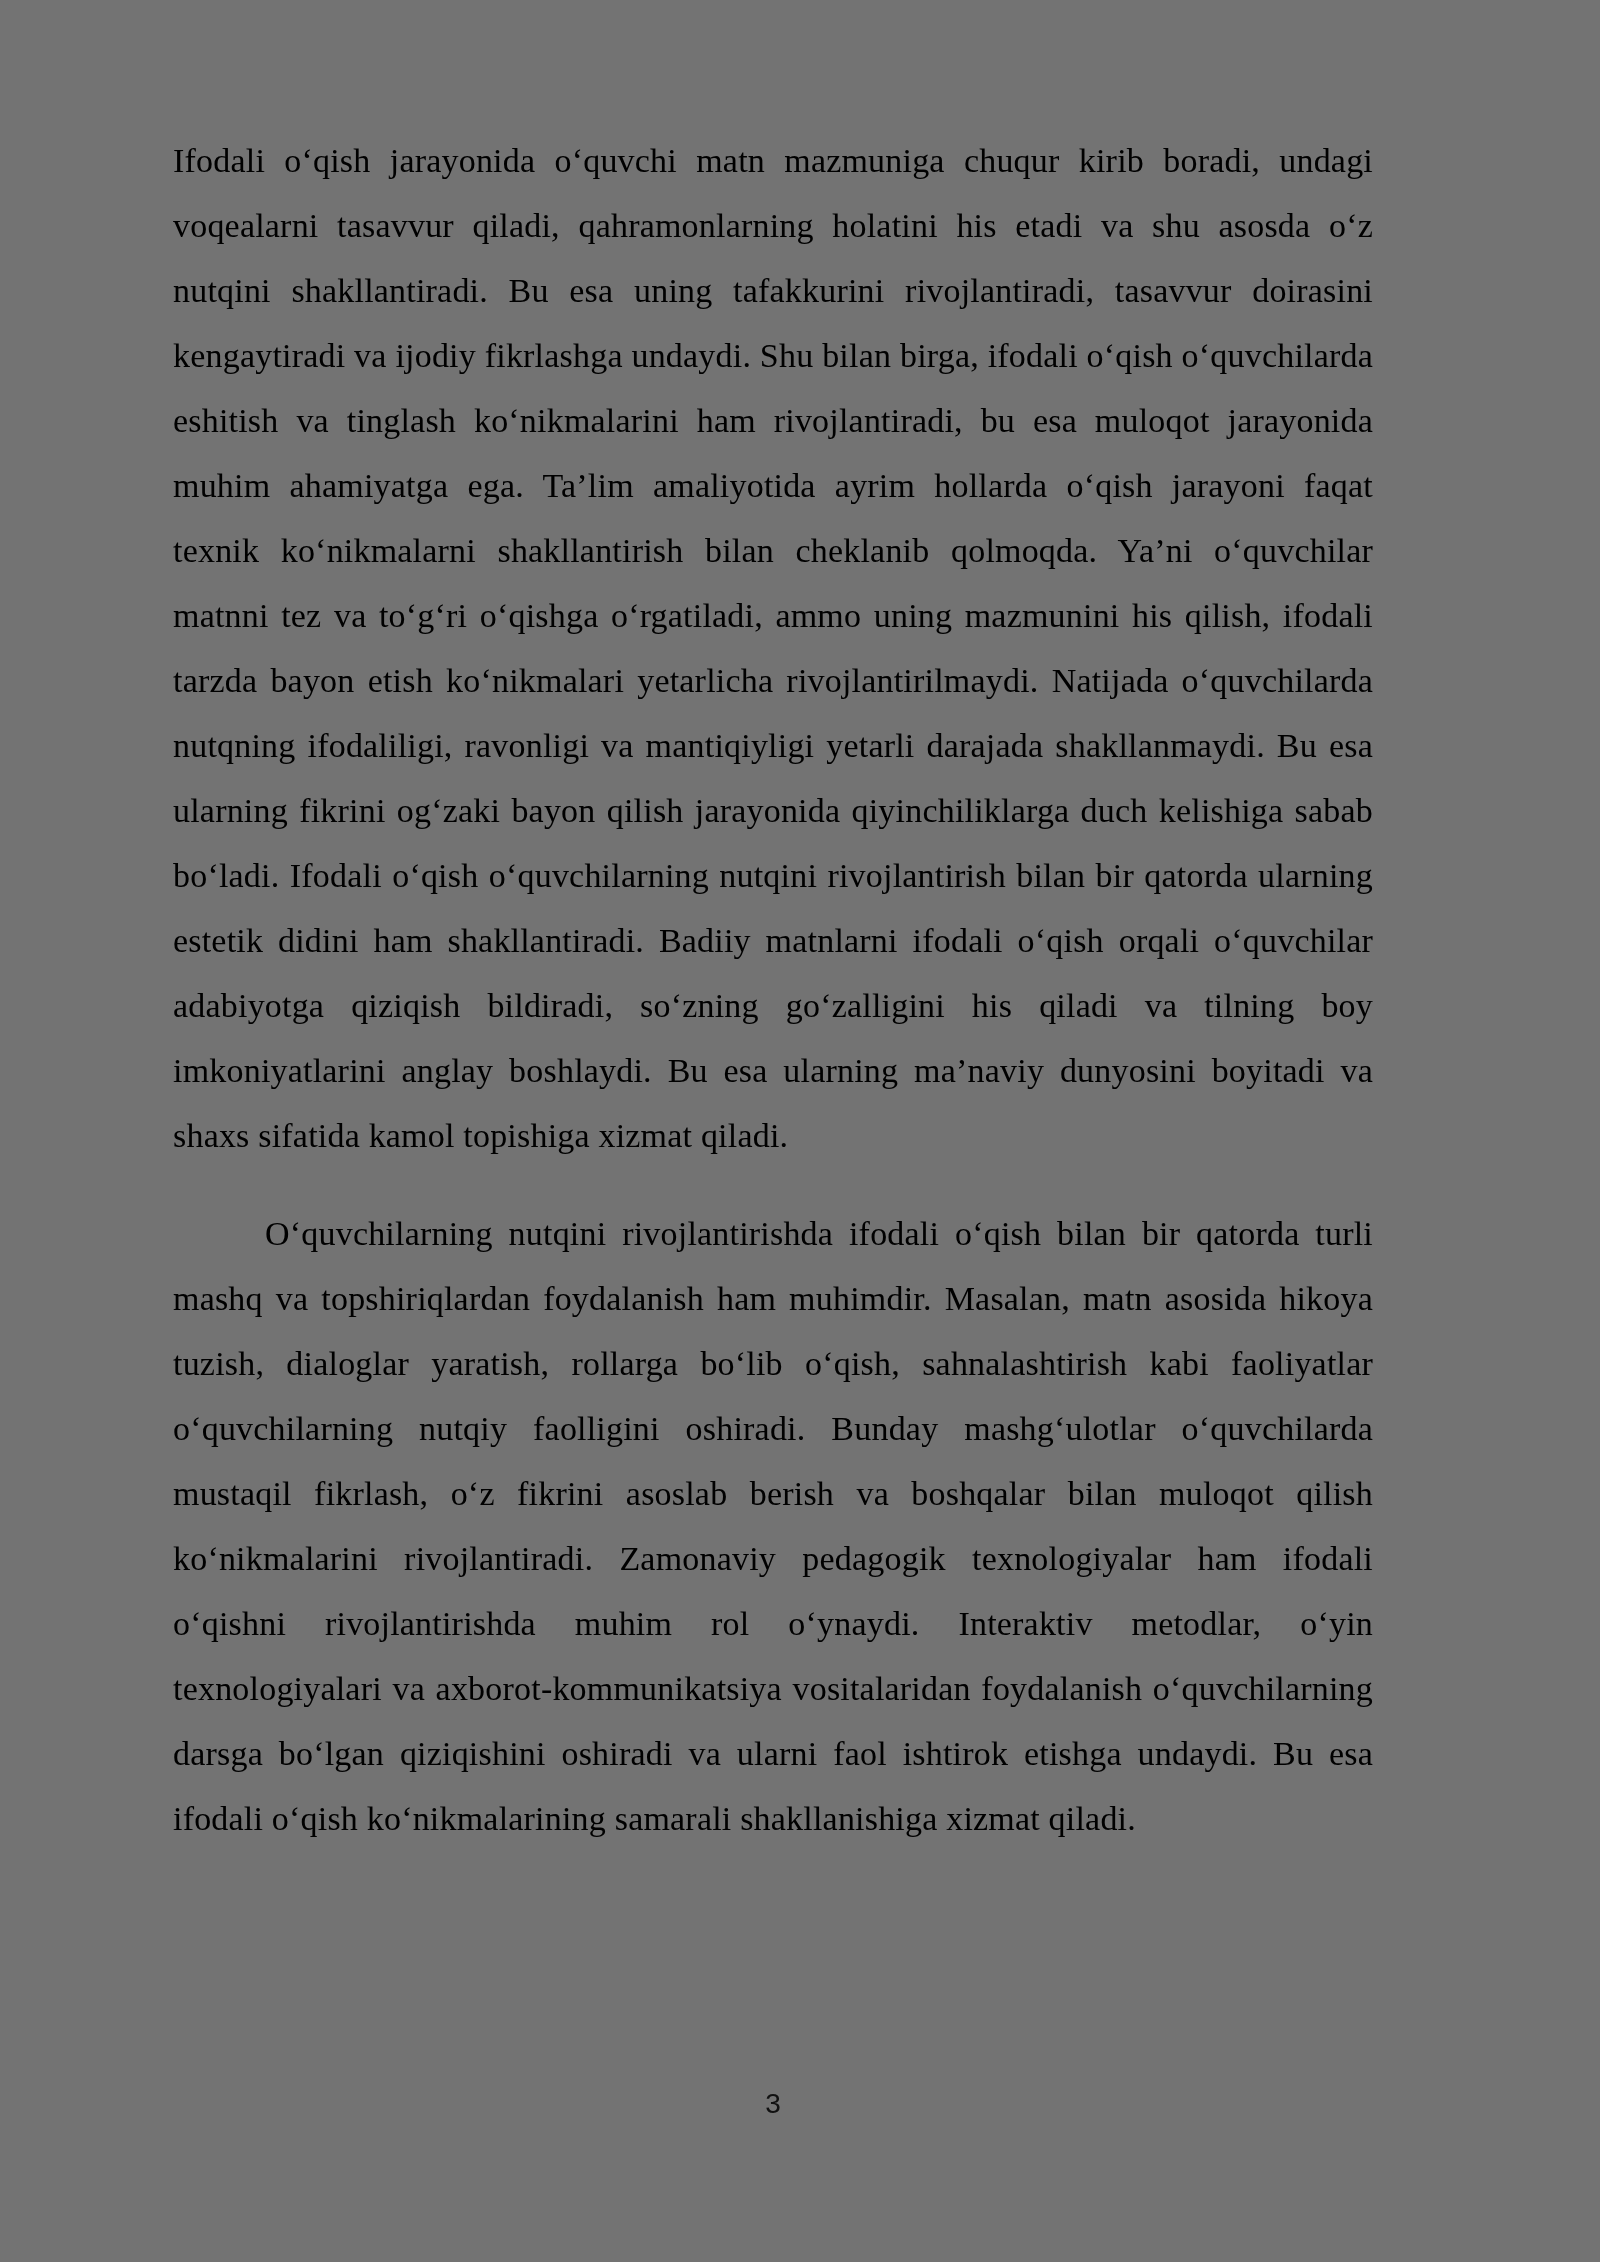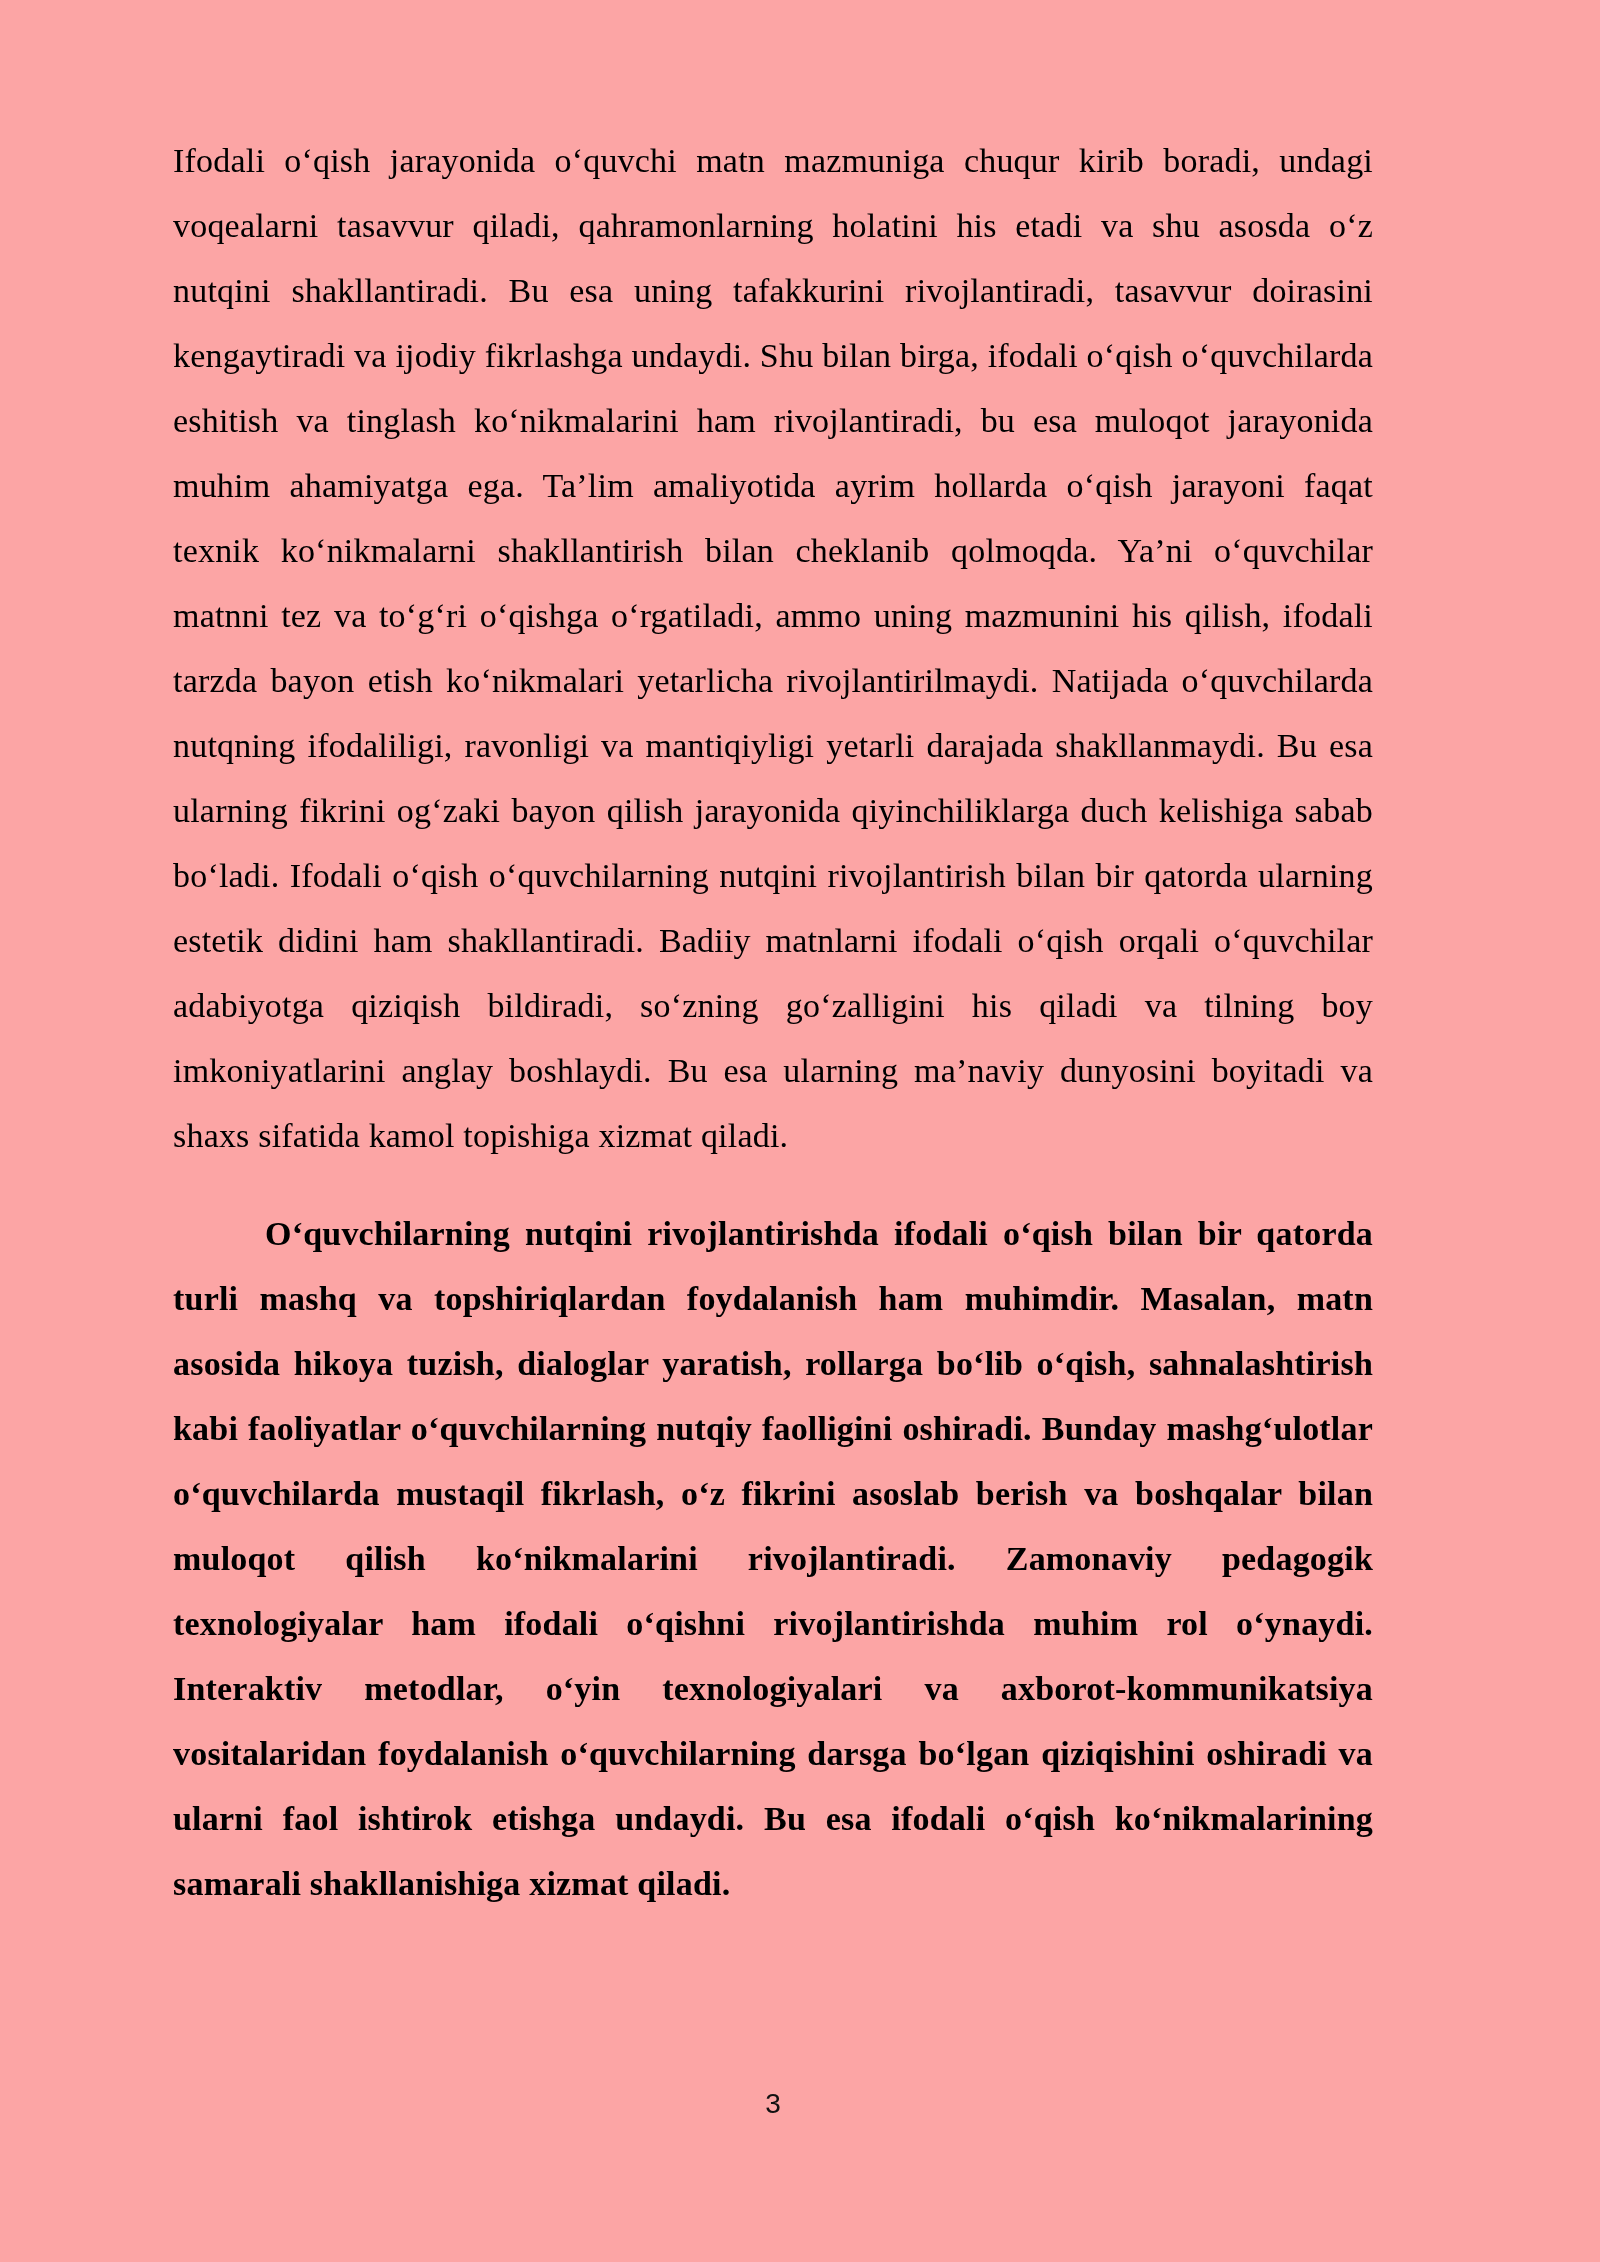--- a/index.html
+++ b/index.html
@@ -4,21 +4,21 @@
 <style>
   html, body {
     margin: 0;
     padding: 0;
     background: #ffffff;
   }
   .page {
     position: relative;
     width: 1600px;
     height: 2262px;
-    background: #fca5a5;
+    background: #737373;
     color: #000000;
     font-family: "Liberation Serif", serif;
     overflow: hidden;
   }
   .content {
     position: absolute;
     left: 173px;
     top: 128px;
     width: 1200px;
     text-align: justify;
@@ -29,21 +29,20 @@
   .content p {
     margin: 0;
     padding: 0;
   }
   .content p.para-first {
     text-indent: 0;
   }
   .content p.para-indented {
     margin-top: 33px;
     text-indent: 92px;
-    font-weight: bold;
   }
   .footer {
     position: absolute;
     left: 173px;
     top: 2088px;
     width: 1200px;
     text-align: center;
   }
   .page-number {
     font-family: "Liberation Sans", sans-serif;

